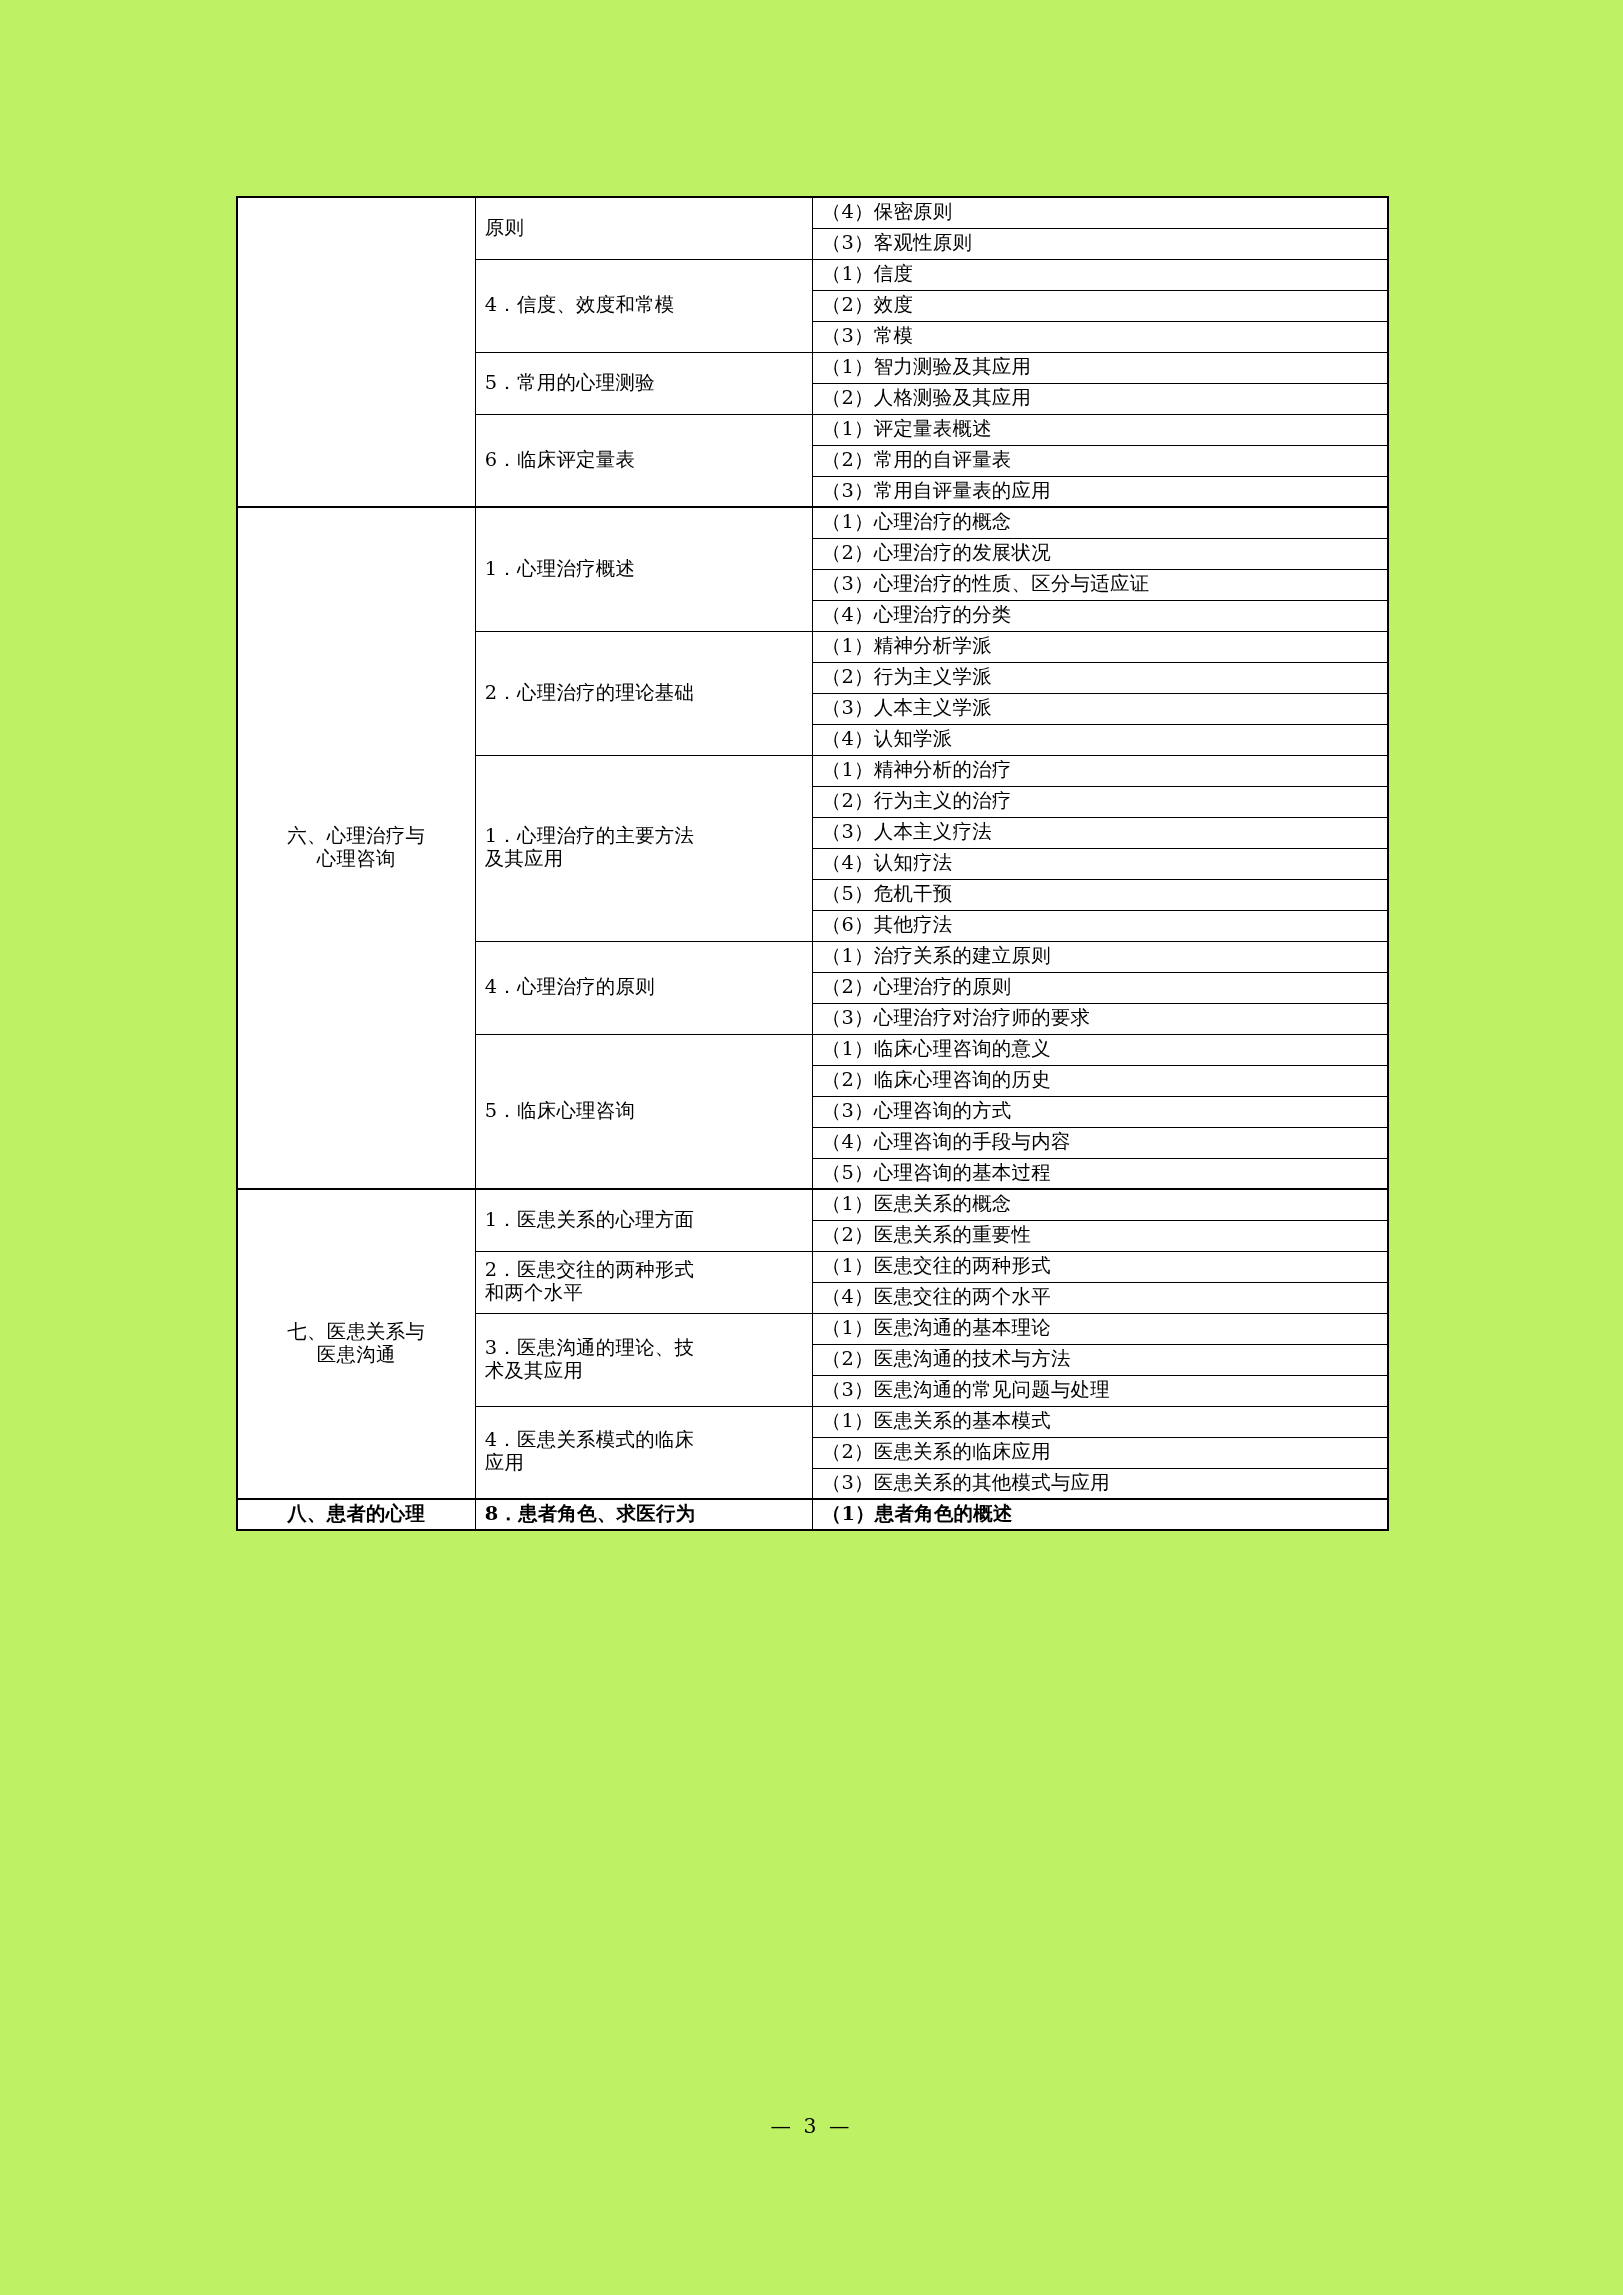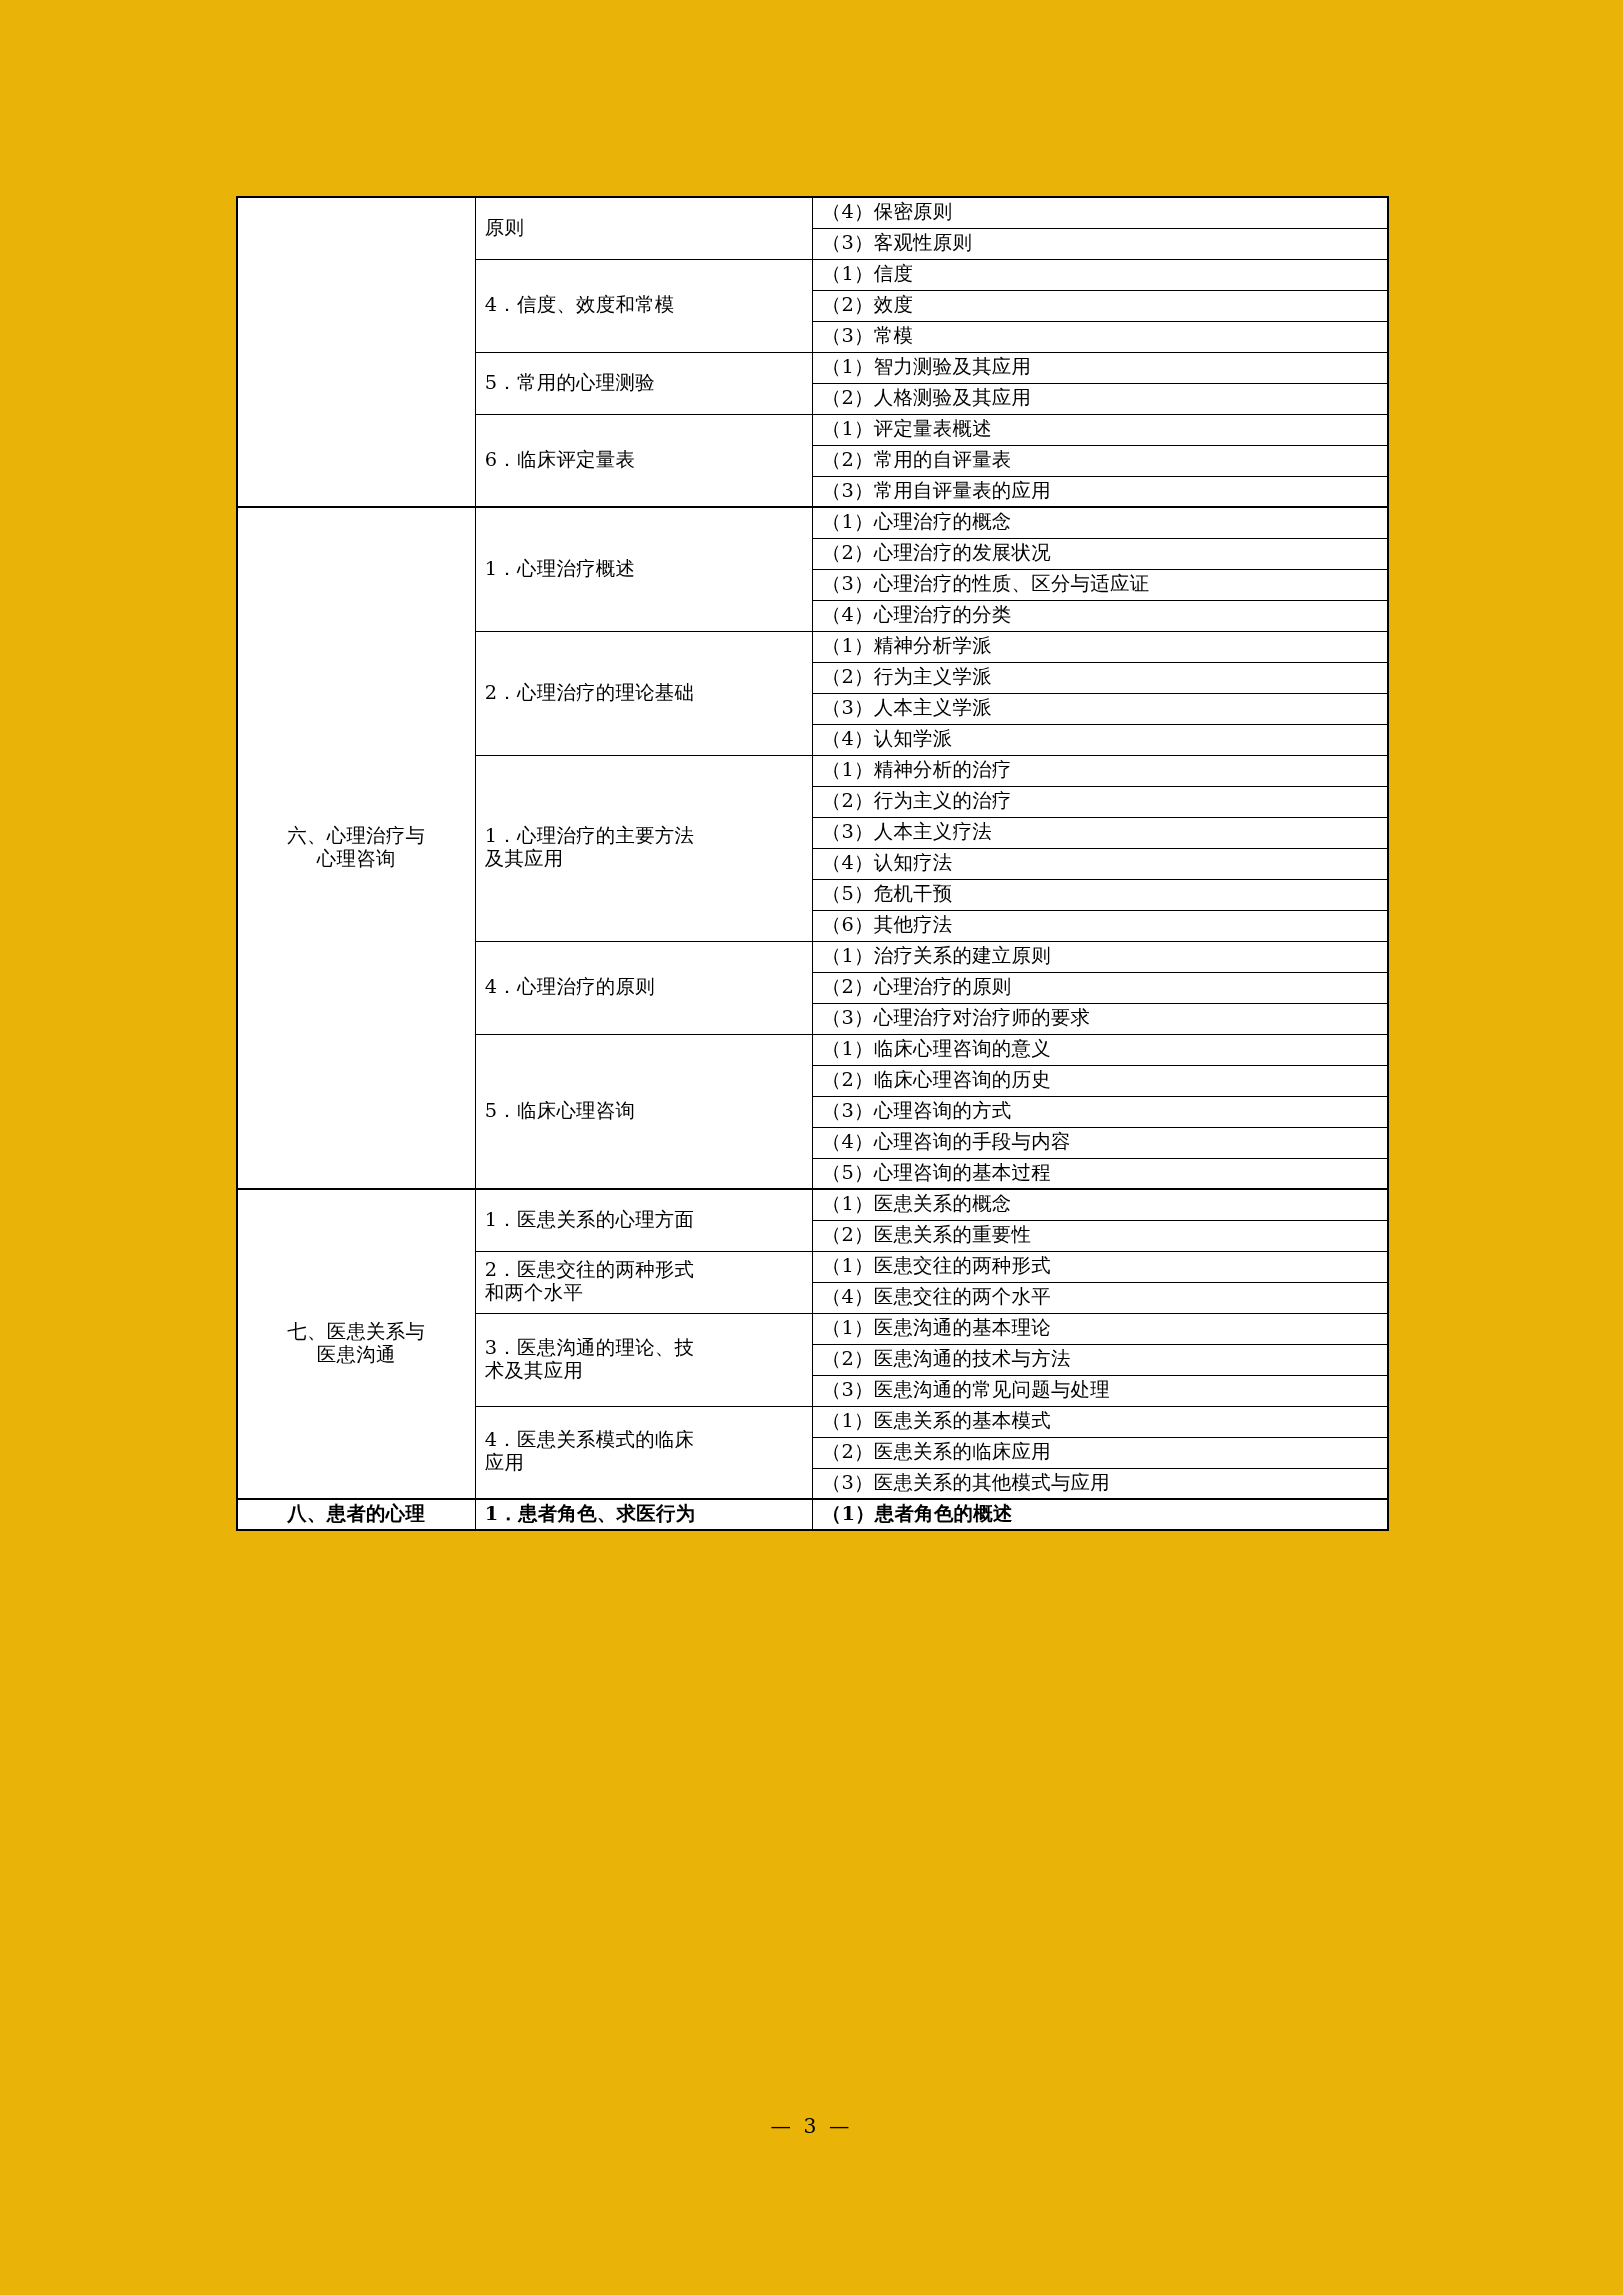--- a/index.html
+++ b/index.html
@@ -14,21 +14,21 @@
     font-family: "DejaVu Serif", "Liberation Serif", serif;
     color: #000000;
     overflow: hidden;
   }
 
   #page {
     position: absolute;
     left: 0; top: 0;
     width: 1623px;
     height: 2295px;
-    background: #eab308;
+    background: #bef264;
   }
 
   
   #outline-table {
     position: absolute;
     left: 236px;
     top: 196px;
     width: 1151px;
     border-collapse: collapse;
     table-layout: fixed;
@@ -276,21 +276,21 @@
           <td class="col-c frame-right">（2）医患关系的临床应用</td>
         </tr>
         <tr>
           <td class="col-c frame-right">（3）医患关系的其他模式与应用</td>
         </tr>
         <tr>
           <td class="col-a frame-left sect-top frame-bottom" rowspan="1">
             <div>八、患者的心理</div>
           </td>
           <td class="col-b sect-top frame-bottom" rowspan="1">
-            <div>1．患者角色、求医行为</div>
+            <div>8．患者角色、求医行为</div>
           </td>
           <td class="col-c frame-right sect-top frame-bottom">（1）患者角色的概述</td>
         </tr>
       </tbody>
   </table>
 
   <div id="page-number">— 3 —</div>
 
 </div>
 

